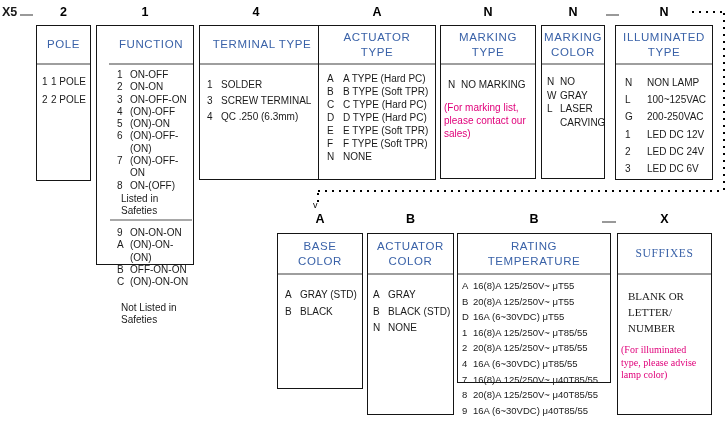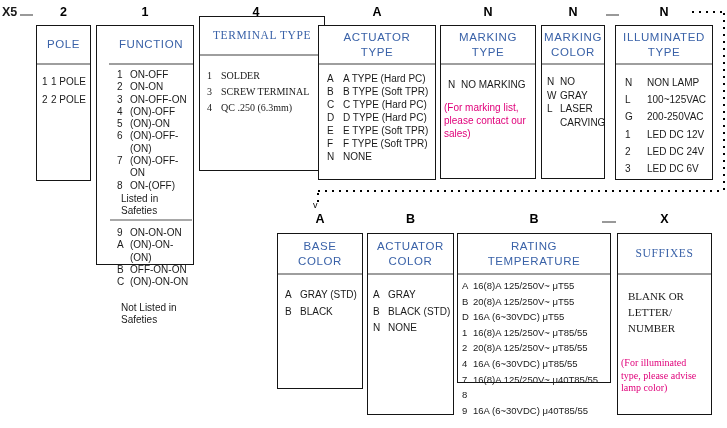--- a/index.html
+++ b/index.html
@@ -15,41 +15,41 @@
   .v{white-space:pre-line;}
   .items{font-size:10px;}
   
   #box-pole{left:36px;top:25px;width:55px;height:156px;}
   #box-pole .items{padding:8px 0 0 5px;line-height:18px;} #box-pole .k{width:9px;}
   #box-function{left:96px;top:25px;width:98px;height:240px;padding-left:12px;}
   #box-function .items{padding:4px 0 0 8px;line-height:12.3px;} #box-function .k{width:13px;}
   .fn-note{font-size:10px;line-height:12px;margin:1px 0 0 12px;}
   .fn-note.two{white-space:pre-line;margin-top:14px;}
   .fn-divider{height:0;border-top:2px solid #a8a8a8;margin:2px 1px 2px 1px;}
-  #box-terminal{left:199px;top:16px;width:126px;height:155px;font-family:Liberation Serif, serif;}
+  #box-terminal{left:199px;top:25px;width:126px;height:155px;}
   #box-terminal .items{padding:12px 0 0 7px;line-height:16px;} #box-terminal .k{width:14px;}
   #box-actuator-type{left:318px;top:25px;width:118px;height:155px;}
   #box-actuator-type .items{padding:7px 0 0 8px;line-height:13px;} #box-actuator-type .k{width:16px;}
   #box-marking-type{left:440px;top:25px;width:96px;height:154px;}
   #box-marking-type .items{padding:13px 0 0 7px;line-height:13px;} #box-marking-type .k{width:13px;}
   .magenta-note{color:#e0007a;font-size:10px;line-height:13px;white-space:pre-line;margin:10px 0 0 3px;}
   #box-marking-color{left:541px;top:25px;width:64px;height:154px;}
   #box-marking-color .items{padding:10px 0 0 5px;line-height:13.5px;} #box-marking-color .k{width:13px;}
   #box-illuminated{left:615px;top:25px;width:98px;height:155px;}
   #box-illuminated .items{padding:9px 0 0 9px;line-height:17.2px;} #box-illuminated .k{width:22px;}
   
   #box-base-color{left:277px;top:233px;width:86px;height:156px;}
   #box-base-color .items{padding:12px 0 0 7px;line-height:16.5px;} #box-base-color .k{width:15px;}
   #box-actuator-color{left:367px;top:233px;width:87px;height:182px;}
   #box-actuator-color .items{padding:12px 0 0 5px;line-height:16.5px;} #box-actuator-color .k{width:15px;}
   #box-rating{left:457px;top:233px;width:154px;height:150px;}
   #box-rating .items{padding:3px 0 0 4px;line-height:15.6px;font-size:9.5px;} #box-rating .k{width:11px;}
   #box-suffixes{left:617px;top:233px;width:95px;height:182px;font-family:Liberation Serif, serif;}
   .sfx-body{font-size:11px;line-height:16px;white-space:pre-line;padding:13px 0 0 10px;}
-  #box-suffixes .magenta-note{margin:21px 0 0 3px;line-height:12.5px;}
+  #box-suffixes .magenta-note{margin:8px 0 0 3px;line-height:12.5px;}
   
   .code{position:absolute;font-size:12.5px;font-weight:bold;color:#000;text-align:center;height:15px;}
   .code.r1{top:5px;} .code.r2c{top:212px;}
   .prefix{position:absolute;left:2px;top:5px;font-size:12.5px;font-weight:bold;}
   .dash{position:absolute;height:2px;background:#999;}
   
   .dot-h{position:absolute;height:2px;background:repeating-linear-gradient(to right,#000 0 2px,transparent 2px 7px);}
   .dot-v{position:absolute;width:2px;background:repeating-linear-gradient(to bottom,#000 0 2px,transparent 2px 7px);}
   .arrow{position:absolute;font-size:9px;line-height:9px;color:#000;}
 </style>
@@ -345,20 +345,21 @@
         <div class="item">
           <span class="k">4</span>
           <span class="v">16A (6~30VDC) μT85/55</span>
         </div>
         <div class="item">
           <span class="k">7</span>
           <span class="v">16(8)A 125/250V~ μ40T85/55</span>
         </div>
         <div class="item">
           <span class="k">8</span>
+          <span class="v">20(8)A 125/250V~ μ40T85/55</span>
         </div>
         <div class="item">
           <span class="k">9</span>
           <span class="v">16A (6~30VDC) μ40T85/55</span>
         </div>
       </div>
   </div>
 
   <div class="box r2" id="box-suffixes">
     <div class="title">SUFFIXES</div>

